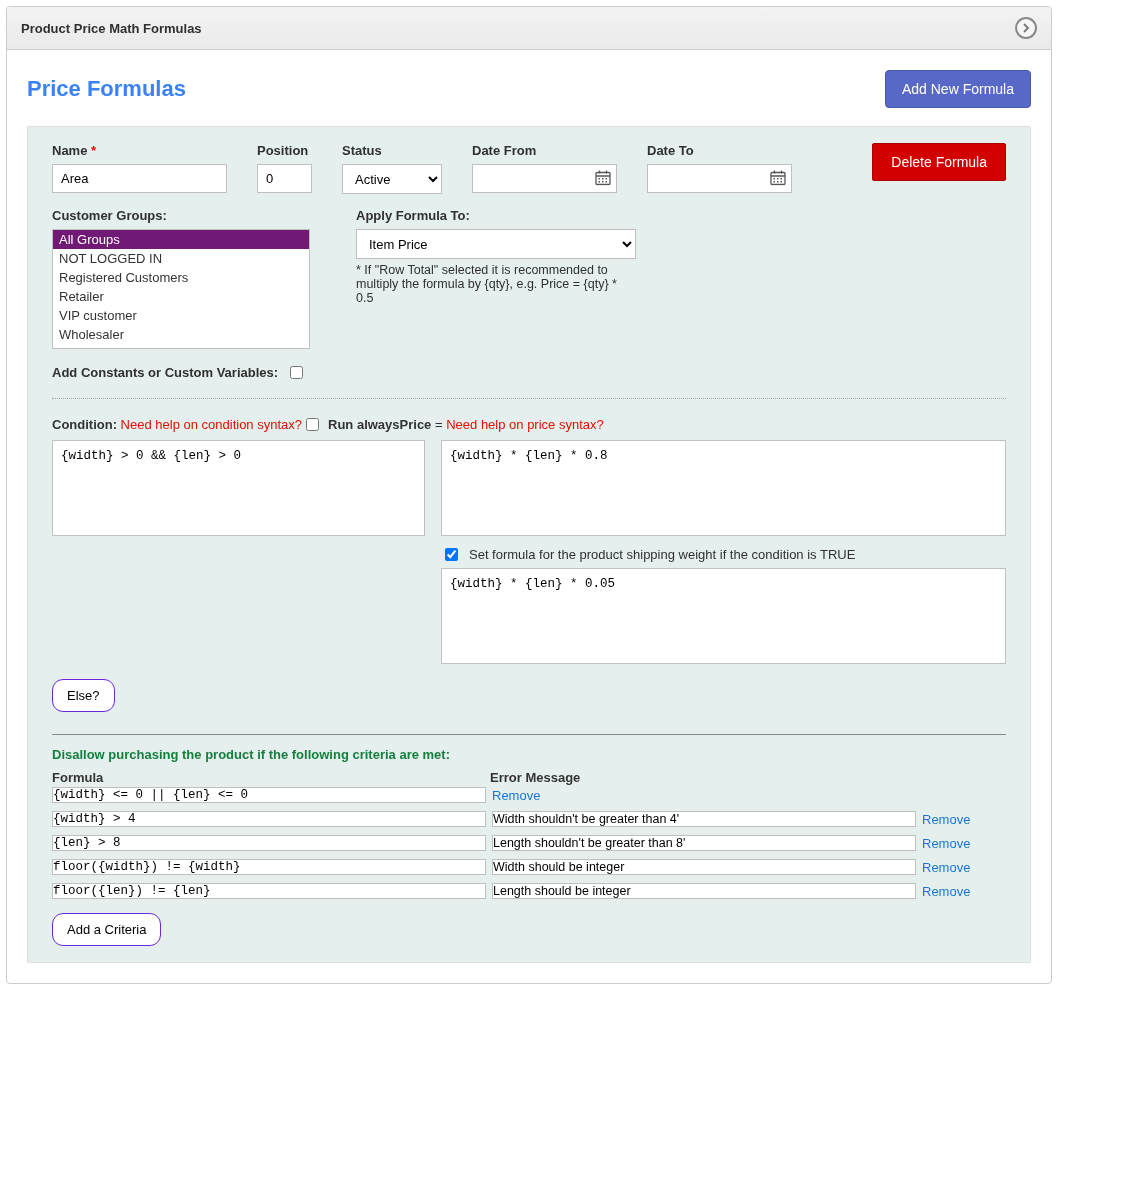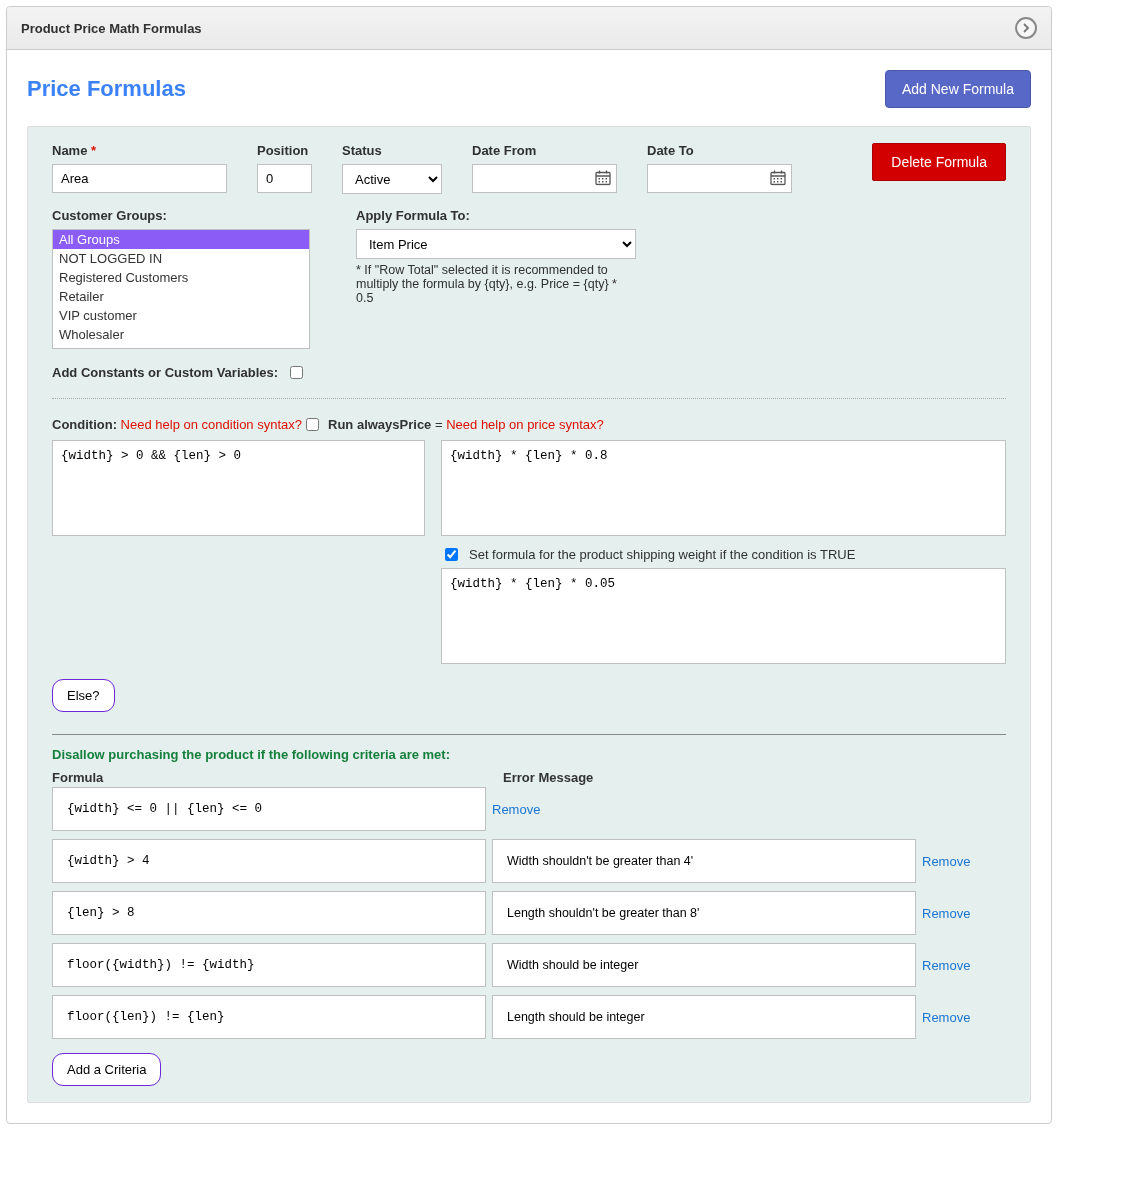--- a/index.html
+++ b/index.html
@@ -20,41 +20,41 @@
     .input, select { border: 1px solid #c0c0c0; padding: 6px 8px; font-size: 13px; background: #fff; }
     .input.name { width: 175px; }
     .input.pos  { width: 55px; }
     .sel.status { width: 100px; height: 30px; }
     .date-wrap { position: relative; }
     .input.date { width: 145px; padding-right: 26px; }
     .cal-icon { position: absolute; right: 6px; top: 50%; transform: translateY(-50%); color: #555; pointer-events: none; }
     .btn-danger { background: #d30000; color: #fff; border: 1px solid #aa0000; padding: 10px 18px; font-size: 14px; border-radius: 2px; cursor: pointer; margin-left: auto; }
     .listbox { width: 258px; height: 120px; border: 1px solid #c0c0c0; background: #fff; overflow-y: scroll; font-size: 13px; }
     .listbox .opt { padding: 2px 6px; cursor: pointer; }
-    .listbox .opt.selected { background: #8b5cf6; color: #fff; }
+    .listbox .opt.selected { background: #701a75; color: #fff; }
     .sel.apply { width: 280px; height: 30px; }
     .note { font-size: 12.5px; color: #303030; max-width: 280px; margin-top: 4px; }
     .checkbox-line { margin: 14px 0 10px; font-weight: bold; color: #303030; display: flex; align-items: center; gap: 8px; }
     .divider { border-top: 1px dotted #aaa; margin: 16px 0; }
     .cond-row { display: flex; align-items: center; margin-bottom: 6px; }
     .link-red { color: #d10; cursor: pointer; font-weight: normal; }
     .textarea, .criteria-in { font-family: "Courier New", monospace; font-size: 12.5px; }
     .textarea { width: 100%; height: 96px; border: 1px solid #c0c0c0; padding: 8px; background: #fff; resize: none; }
     .flex2 { display: flex; gap: 16px; }
     .col-l { width: 373px; }
     .col-r { flex: 1; }
     .ship-line { margin-top: 6px; margin-bottom: 4px; display: flex; align-items: center; gap: 8px; color: #303030; }
     .btn-light { background: #fff; border: 1px solid #6d28d9; padding: 8px 14px; border-radius: 11px; cursor: pointer; font-size: 13px; margin-top: 12px; }
     .solid-div { border-top: 1px solid #888; margin: 22px 0 12px; }
     .section-title { font-weight: bold; color: #15803d; margin-bottom: 8px; }
-    .crit-head { display: flex; gap: 17px; margin-bottom: 2px; }
+    .crit-head { display: flex; gap: 4px; margin-bottom: 2px; }
     .crit-head div:first-child { width: 434px; font-weight: bold; }
     .crit-head div:nth-child(2) { width: 424px; font-weight: bold; }
     .crit-row { display: flex; gap: 6px; align-items: center; margin-bottom: 8px; }
-    .criteria-in { border: 1px solid #c0c0c0; padding: 14px; background: #fff; }
+    .criteria-in { border: 1px solid #c0c0c0; padding: 0; background: #fff; }
     .criteria-in.formula { width: 434px; }
     .criteria-in.msg { width: 424px; font-family: Arial, sans-serif; }
     .link-blue { color: #1976d2; cursor: pointer; font-size: 13px; }
   </style>
 </head>
 <body>
 
 <div class="panel">
   <div class="panel-header">
     <h2>Product Price Math Formulas</h2>

